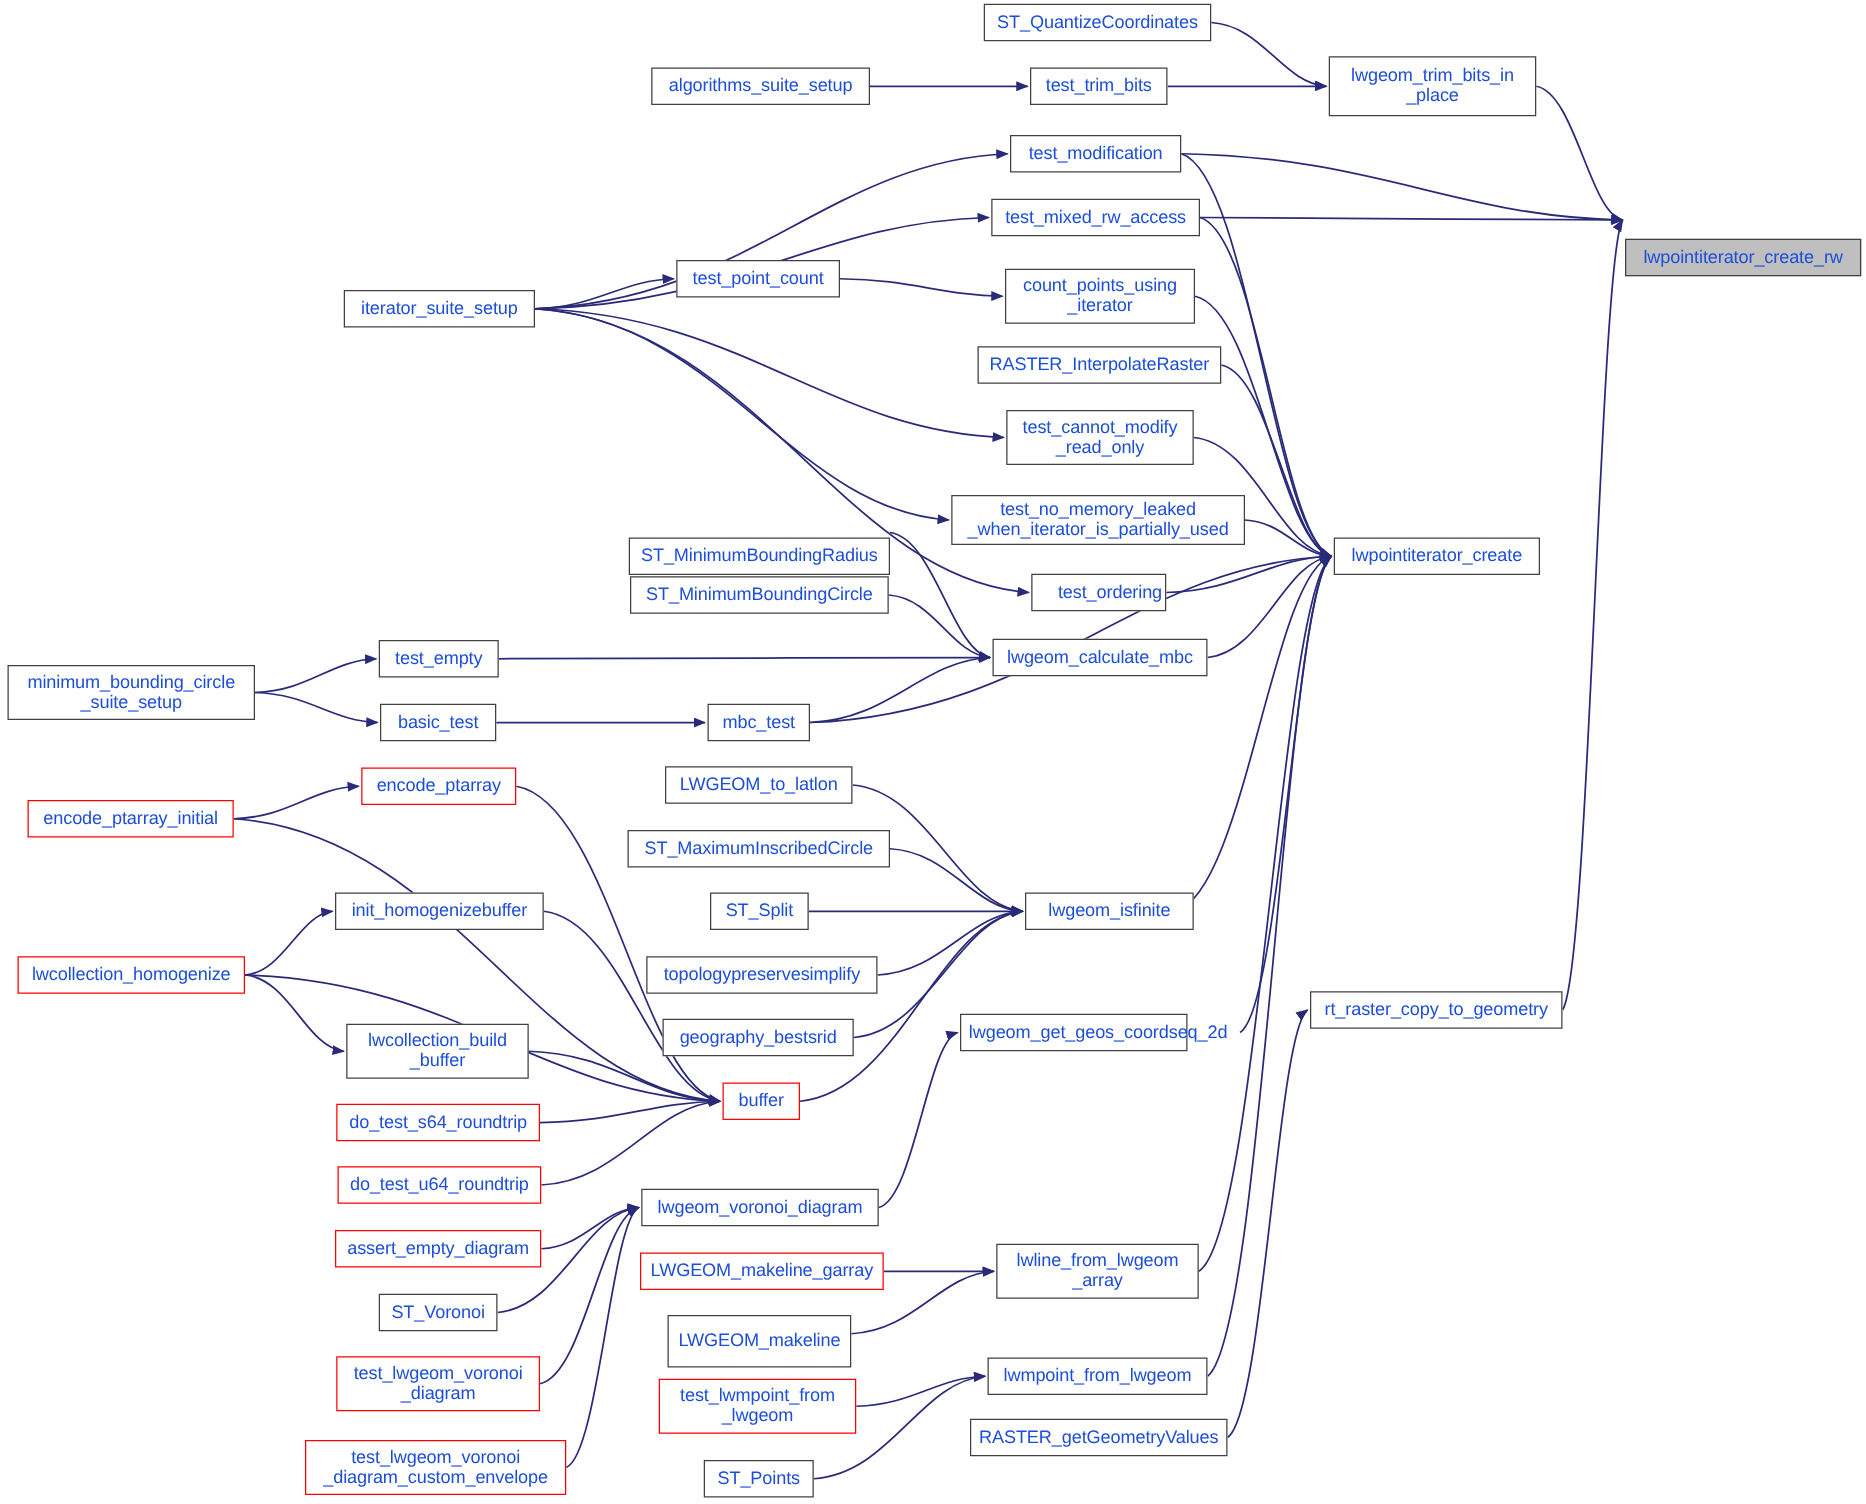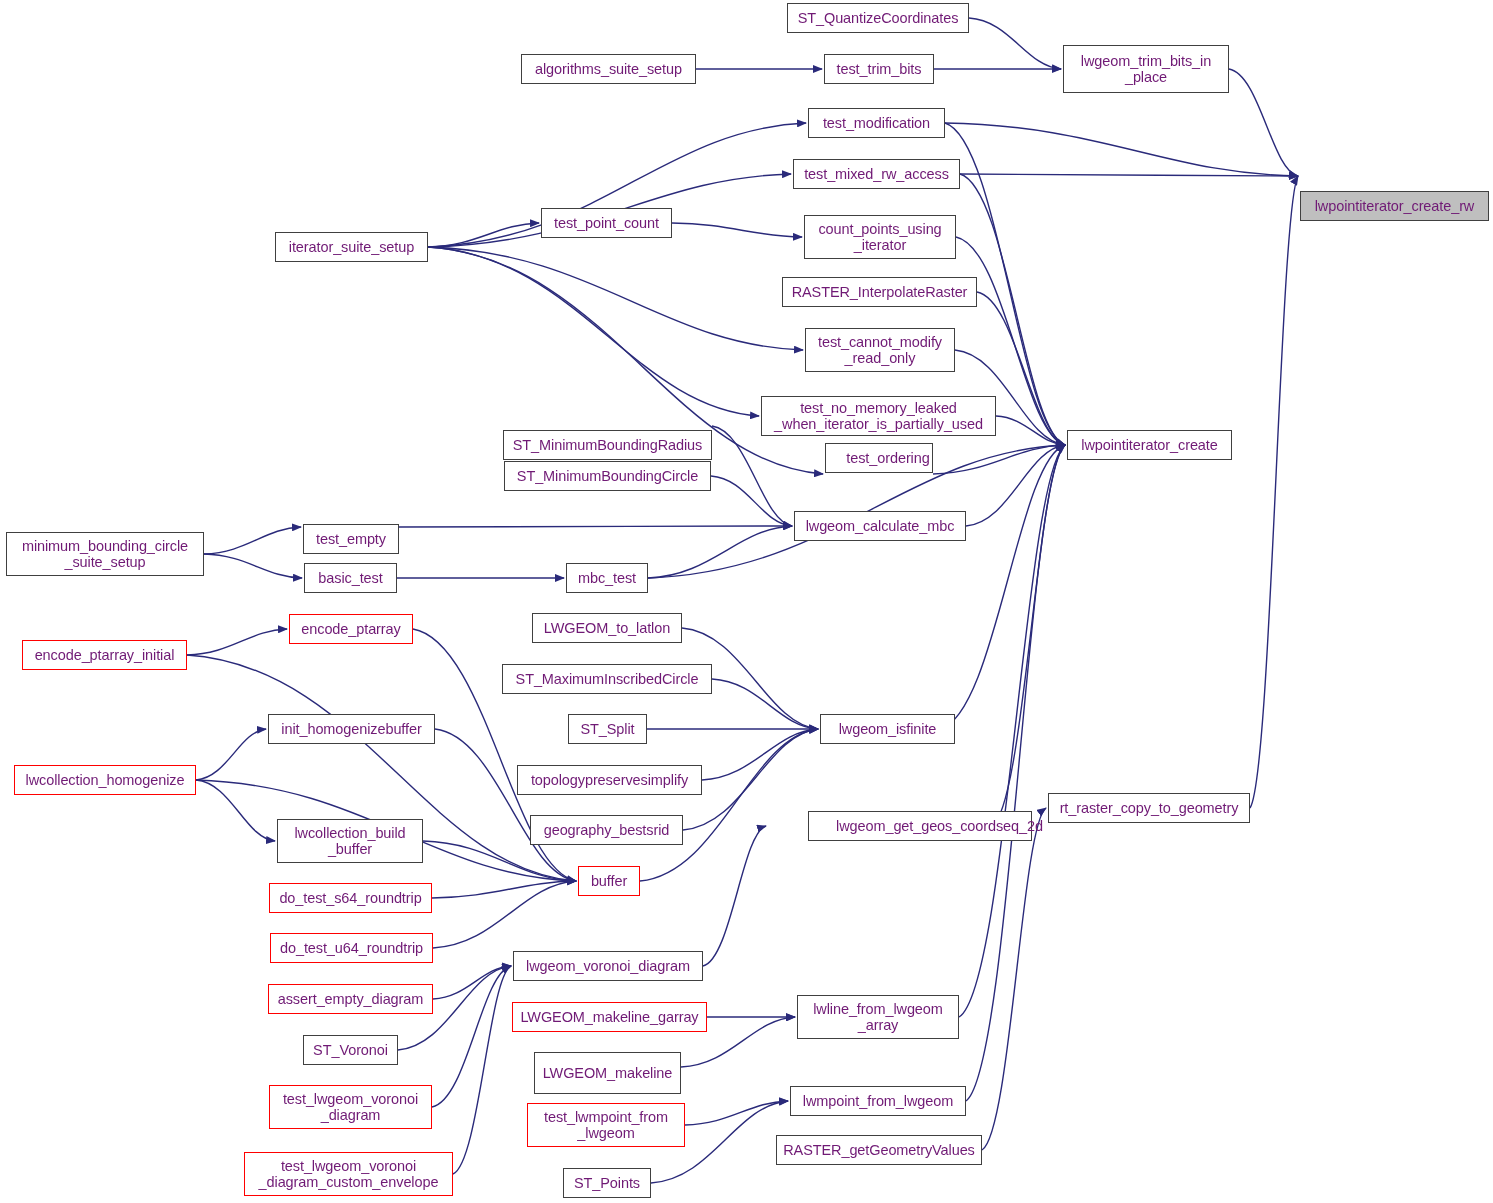--- a/index.html
+++ b/index.html
@@ -14,21 +14,21 @@
   .node{
     position:absolute;
     box-sizing:border-box;
     background:#ffffff;
     border:1px solid #404040;
     display:flex;
     align-items:center;
     justify-content:center;
     text-align:center;
     font-size:14.5px;
-    color:#701a75;
+    color:#1d4ed8;
     line-height:1.12;
     white-space:pre-line;
     letter-spacing:-0.1px;
     z-index:5;
   }
   .node.red{border:1px solid #ff0000;}
   .node.hl{background:#bfbfbf;border:1px solid #404040;}
 </style>
 </head>
 <body>
@@ -116,42 +116,42 @@
       <div class="node" style="left: 541px; top: 208px; width: 131px; height: 30px;">test_point_count</div>
       <div class="node" style="left: 804px; top: 215px; width: 152px; height: 44px;">count_points_using
 _iterator</div>
       <div class="node" style="left: 782px; top: 277px; width: 195px; height: 30px;">RASTER_InterpolateRaster</div>
       <div class="node" style="left: 805px; top: 328px; width: 150px; height: 44px;">test_cannot_modify
 _read_only</div>
       <div class="node" style="left: 761px; top: 396px; width: 235px; height: 40px;">test_no_memory_leaked
 _when_iterator_is_partially_used</div>
       <div class="node" style="left: 503px; top: 430px; width: 209px; height: 30px;">ST_MinimumBoundingRadius</div>
       <div class="node" style="left: 1067px; top: 430px; width: 165px; height: 30px;">lwpointiterator_create</div>
-      <div class="node" style="left: 825px; top: 443px; width: 108px; height: 30px; padding-left: 18px;">test_ordering</div>
+      <div class="node" style="left: 825px; top: 459px; width: 108px; height: 30px; padding-left: 18px;">test_ordering</div>
       <div class="node" style="left: 504px; top: 461px; width: 207px; height: 30px;">ST_MinimumBoundingCircle</div>
-      <div class="node" style="left: 303px; top: 512px; width: 96px; height: 30px; margin-top: 12px;">test_empty</div>
+      <div class="node" style="left: 303px; top: 512px; width: 96px; height: 30px;">test_empty</div>
       <div class="node" style="left: 794px; top: 511px; width: 172px; height: 30px;">lwgeom_calculate_mbc</div>
       <div class="node" style="left: 6px; top: 532px; width: 198px; height: 44px;">minimum_bounding_circle
 _suite_setup</div>
       <div class="node" style="left: 304px; top: 563px; width: 93px; height: 30px;">basic_test</div>
       <div class="node" style="left: 566px; top: 563px; width: 82px; height: 30px;">mbc_test</div>
       <div class="node red" style="left: 289px; top: 614px; width: 124px; height: 30px;">encode_ptarray</div>
       <div class="node" style="left: 532px; top: 613px; width: 150px; height: 30px;">LWGEOM_to_latlon</div>
       <div class="node red" style="left: 22px; top: 640px; width: 165px; height: 30px;">encode_ptarray_initial</div>
       <div class="node" style="left: 502px; top: 664px; width: 210px; height: 30px;">ST_MaximumInscribedCircle</div>
       <div class="node" style="left: 268px; top: 714px; width: 167px; height: 30px;">init_homogenizebuffer</div>
       <div class="node" style="left: 568px; top: 714px; width: 79px; height: 30px;">ST_Split</div>
       <div class="node" style="left: 820px; top: 714px; width: 135px; height: 30px;">lwgeom_isfinite</div>
       <div class="node" style="left: 517px; top: 765px; width: 185px; height: 30px;">topologypreservesimplify</div>
       <div class="node red" style="left: 14px; top: 765px; width: 182px; height: 30px;">lwcollection_homogenize</div>
       <div class="node" style="left: 1048px; top: 793px; width: 202px; height: 30px;">rt_raster_copy_to_geometry</div>
       <div class="node" style="left: 530px; top: 815px; width: 153px; height: 30px;">geography_bestsrid</div>
       <div class="node" style="left: 277px; top: 819px; width: 146px; height: 44px;">lwcollection_build
 _buffer</div>
-      <div class="node" style="left: 808px; top: 811px; width: 224px; height: 30px; padding-left: 39px;">lwgeom_get_geos_coordseq_2d</div>
+      <div class="node" style="left: 768px; top: 811px; width: 182px; height: 30px; padding-left: 39px;">lwgeom_get_geos_coordseq_2d</div>
       <div class="node red" style="left: 578px; top: 866px; width: 62px; height: 30px;">buffer</div>
       <div class="node red" style="left: 269px; top: 883px; width: 163px; height: 30px;">do_test_s64_roundtrip</div>
       <div class="node red" style="left: 270px; top: 933px; width: 163px; height: 30px;">do_test_u64_roundtrip</div>
       <div class="node" style="left: 513px; top: 951px; width: 190px; height: 30px;">lwgeom_voronoi_diagram</div>
       <div class="node red" style="left: 268px; top: 984px; width: 165px; height: 30px;">assert_empty_diagram</div>
       <div class="node red" style="left: 512px; top: 1002px; width: 195px; height: 30px;">LWGEOM_makeline_garray</div>
       <div class="node" style="left: 797px; top: 995px; width: 162px; height: 44px;">lwline_from_lwgeom
 _array</div>
       <div class="node" style="left: 303px; top: 1035px; width: 95px; height: 30px;">ST_Voronoi</div>
       <div class="node" style="left: 534px; top: 1052px; width: 147px; height: 42px;">LWGEOM_makeline</div>

